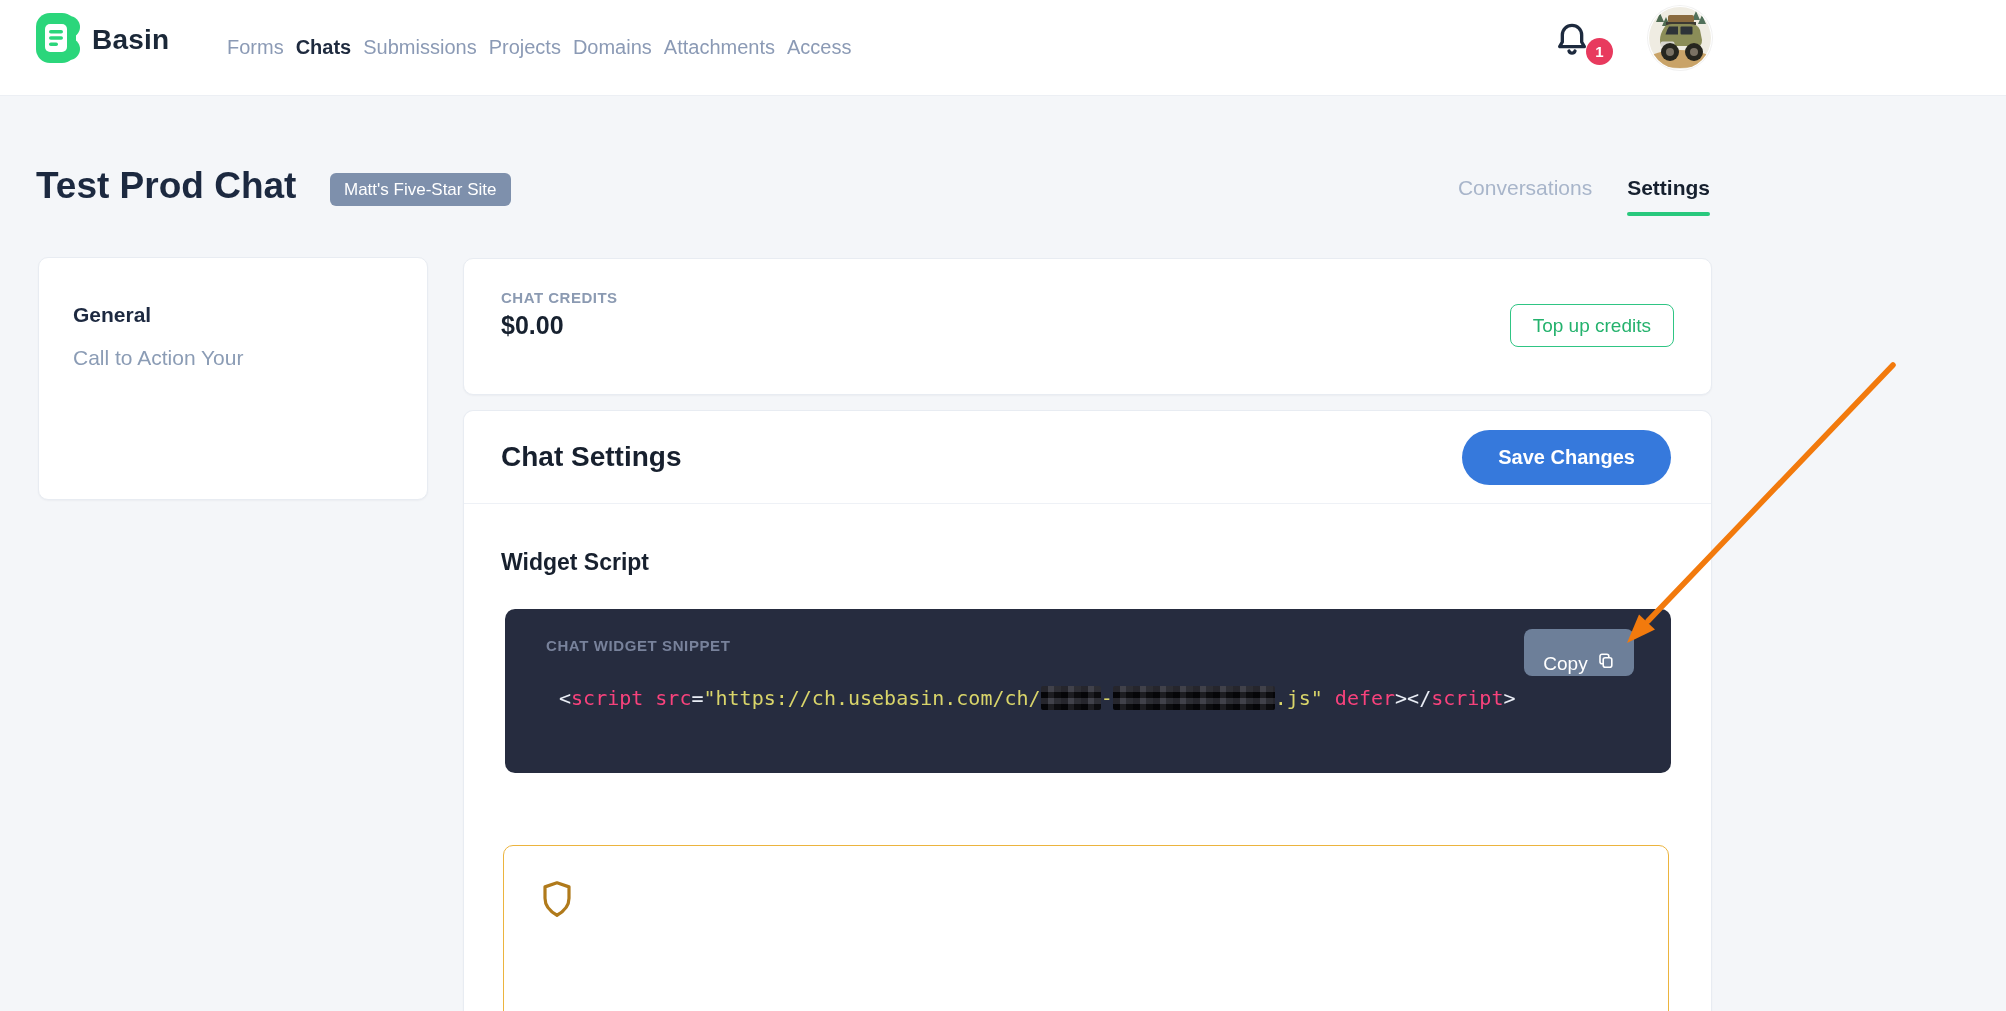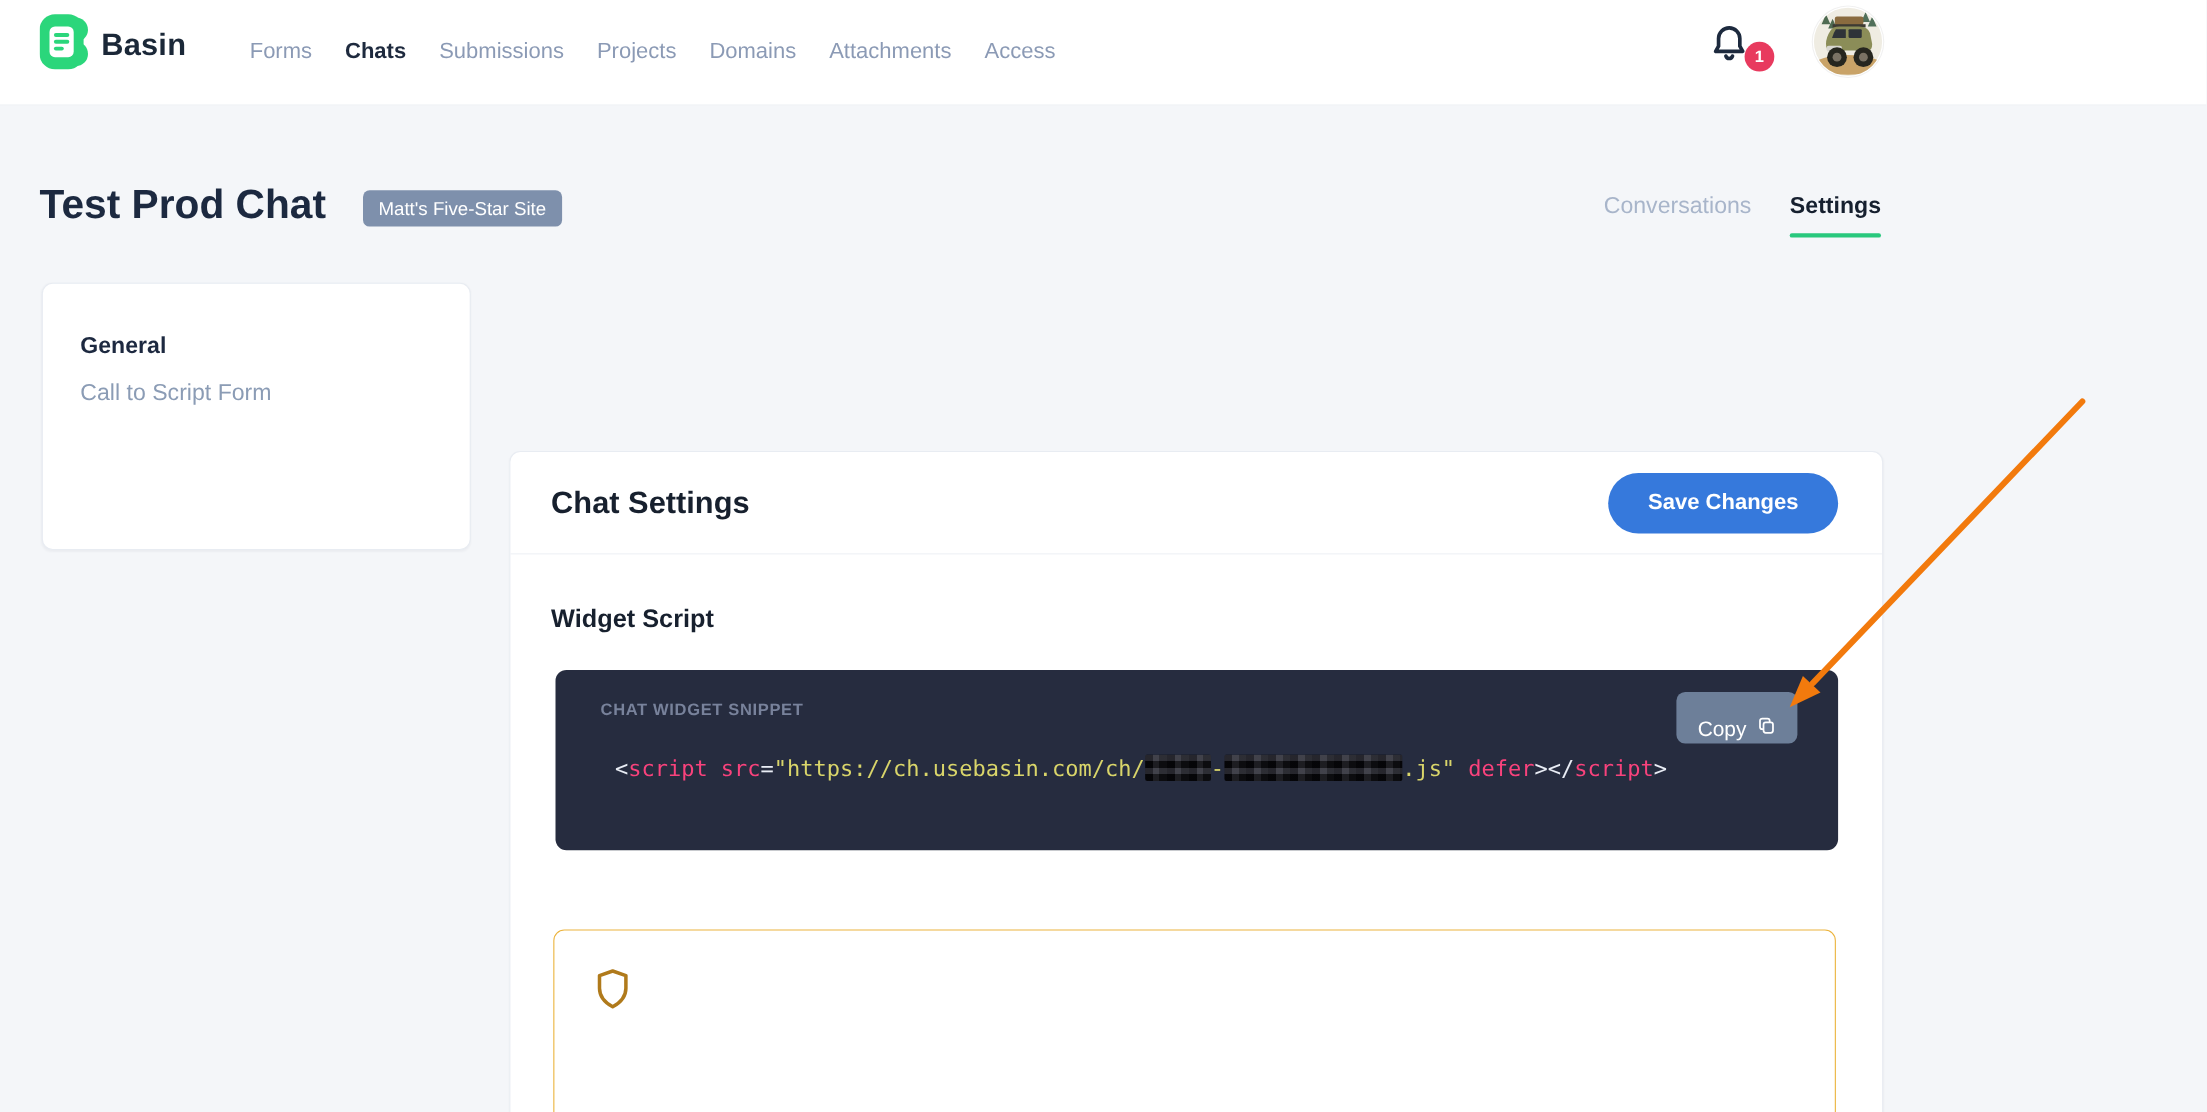--- a/index.html
+++ b/index.html
@@ -5,21 +5,21 @@
   html,body{margin:0;padding:0;}
   body{width:2006px;height:1011px;overflow:hidden;background:#f4f6f9;
        font-family:"Liberation Sans", sans-serif;-webkit-font-smoothing:antialiased;}
   #app{position:relative;width:2006px;height:1011px;}
 
   
   .topbar{position:absolute;left:0;top:0;width:2006px;height:95px;background:#ffffff;
           border-bottom:1px solid #eceff4;}
   .brand{position:absolute;left:36px;top:12px;display:flex;align-items:center;gap:12px;cursor:pointer;}
   .brand-name{font-size:28px;font-weight:800;color:#1b2838;letter-spacing:.2px;}
-  .nav{position:absolute;left:227px;top:0;height:95px;display:flex;align-items:center;gap:30px;}
+  .nav{position:absolute;left:227px;top:0;height:95px;display:flex;align-items:center;gap:12px;}
   .nav-item{font-size:20px;color:#8b9ab5;cursor:pointer;white-space:nowrap;}
   .nav-item.active{color:#1e2a3e;font-weight:700;}
   .bell-wrap{position:absolute;left:1552px;top:20px;width:60px;height:56px;cursor:pointer;}
   .notif-badge{position:absolute;left:34px;top:18px;width:27px;height:27px;border-radius:50%;
                background:#e83a5e;color:#fff;font-size:15px;font-weight:700;
                display:flex;align-items:center;justify-content:center;}
   .avatar{position:absolute;left:1648px;top:6px;width:64px;height:64px;border-radius:50%;
           overflow:hidden;cursor:pointer;box-shadow:0 0 0 1px rgba(0,0,0,.06);}
 
   
@@ -157,23 +157,28 @@
   <div class="page-title">Test Prod Chat</div>
   <div class="site-badge">Matt's Five-Star Site</div>
 
   <div class="tabs">
     <span class="tab">Conversations</span>
     <span class="tab active">Settings</span>
   </div>
 
   <div class="card side-card">
     <div class="side-item active">General</div>
-    <div class="side-item">Call to Script Form</div>
-  </div>
-
+    <div class="side-item">Call to Action Your</div>
+  </div>
+
+  <div class="card credits-card">
+    <div class="credits-label">CHAT CREDITS</div>
+    <div class="credits-amount">$0.00</div>
+    <button class="topup-btn">Top up credits</button>
+  </div>
 
   <div class="card settings-card">
     <div class="settings-head">
       <span class="settings-title">Chat Settings</span>
       <button class="save-btn">Save Changes</button>
     </div>
 
     <div class="section-title">Widget Script</div>
 
     <div class="code-block">

